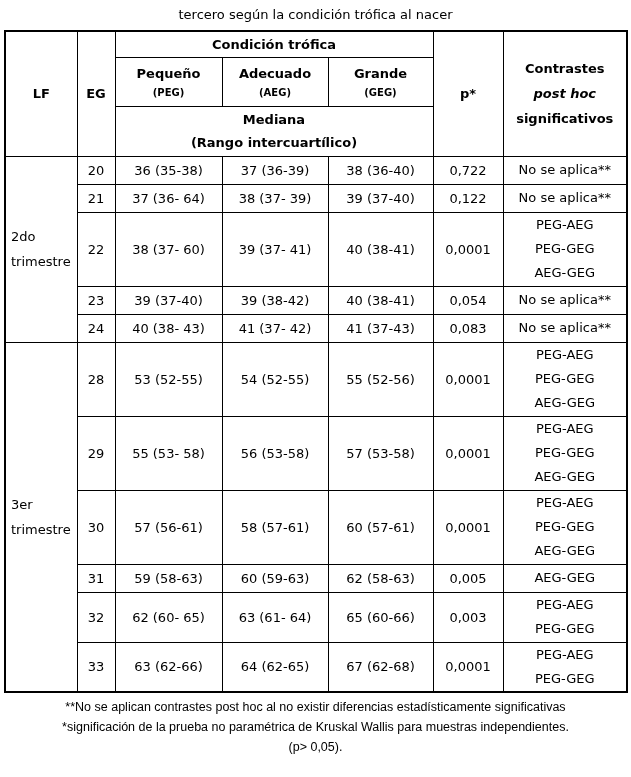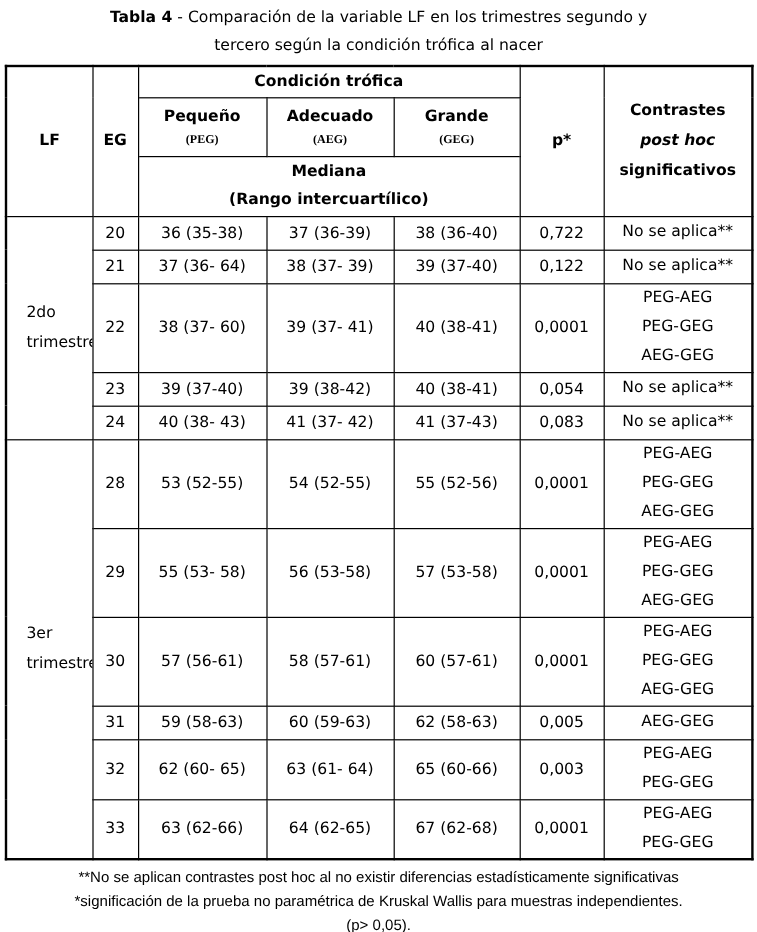--- a/index.html
+++ b/index.html
@@ -34,43 +34,42 @@
     overflow: hidden;
   }
   th { font-weight: bold; }
   tr.hr1 { height: 26px; }
   tr.hr2 { height: 49px; }
   tr.hr3 { height: 50px; margin-left: 33px; }
   tr.r1 { height: 28px; }
   tr.r2 { height: 50px; margin-left: 23px; }
   tr.r3 { height: 74px; }
   .gname { line-height: 22px; }
-  .abbr  { font-size: 10px; line-height: 15px; font-family: Liberation Serif, serif; }
+  .abbr  { font-size: 10px; line-height: 15px; }
   .med-line { line-height: 23px; }
   .contr-hline { line-height: 25px; }
   .ital { font-style: italic; }
   .section-label {
     text-align: left;
-    padding-left: 16px;
+    padding-left: 5px;
     line-height: 25px;
   }
   .contrast-line { line-height: 24px; }
   .footnotes {
     text-align: center;
     font-family: "Liberation Sans", sans-serif;
     font-size: 12.5px;
     line-height: 20px;
     padding-top: 4px;
   }
 </style>
 </head>
 <body>
 
 <div class="title">
-  <div><b>Tabla 4</b><span> - Comparación de la variable LF en los trimestres segundo y</span></div>
   <div>tercero según la condición trófica al nacer</div>
 </div>
 
 <table>
   <colgroup>
     <col style="width:72px">
     <col style="width:38px">
     <col style="width:107px">
     <col style="width:106px">
     <col style="width:105px">

